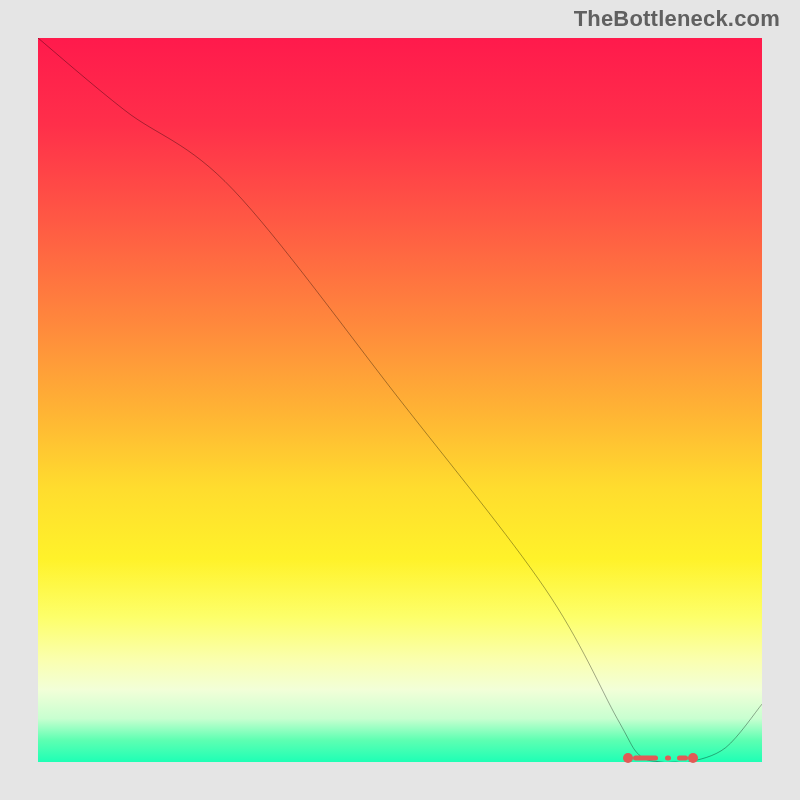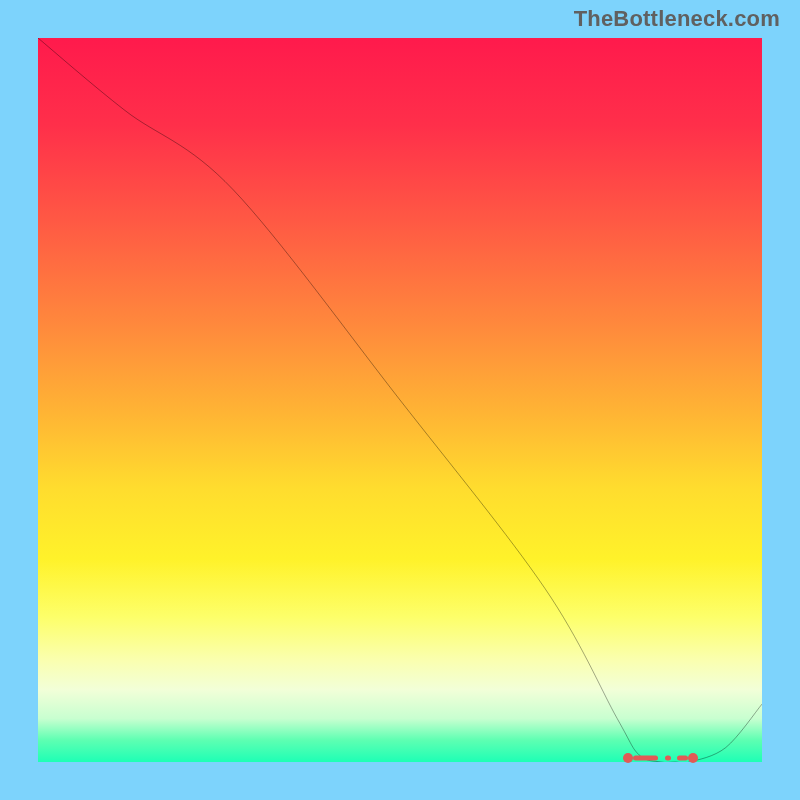--- a/index.html
+++ b/index.html
@@ -8,21 +8,21 @@
     width: 800px;
     height: 800px;
     background: #000;
     overflow: hidden;
     font-family: Arial, Helvetica, sans-serif;
   }
   .frame {
     position: relative;
     width: 800px;
     height: 800px;
-    background: #7dd3fc;
+    background: #e5e5e5;
   }
   .plot-area {
     position: absolute;
     left: 38px;
     top: 38px;
     width: 724px;
     height: 724px;
   }
   .gradient-bg {
     position: absolute;

